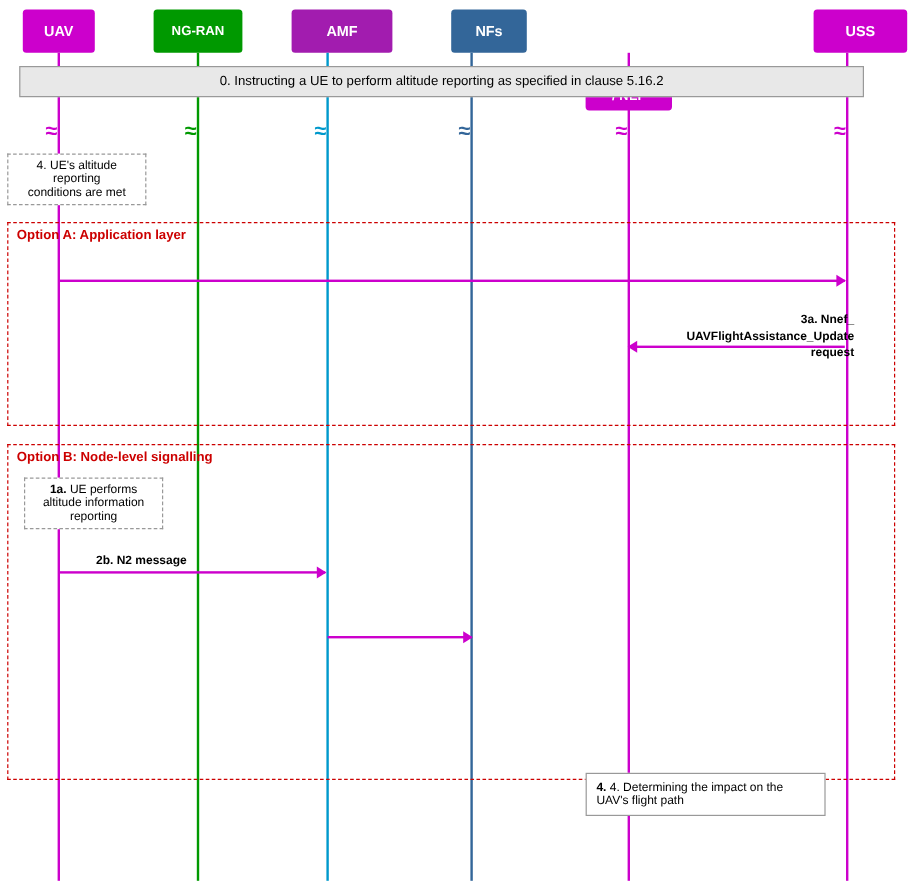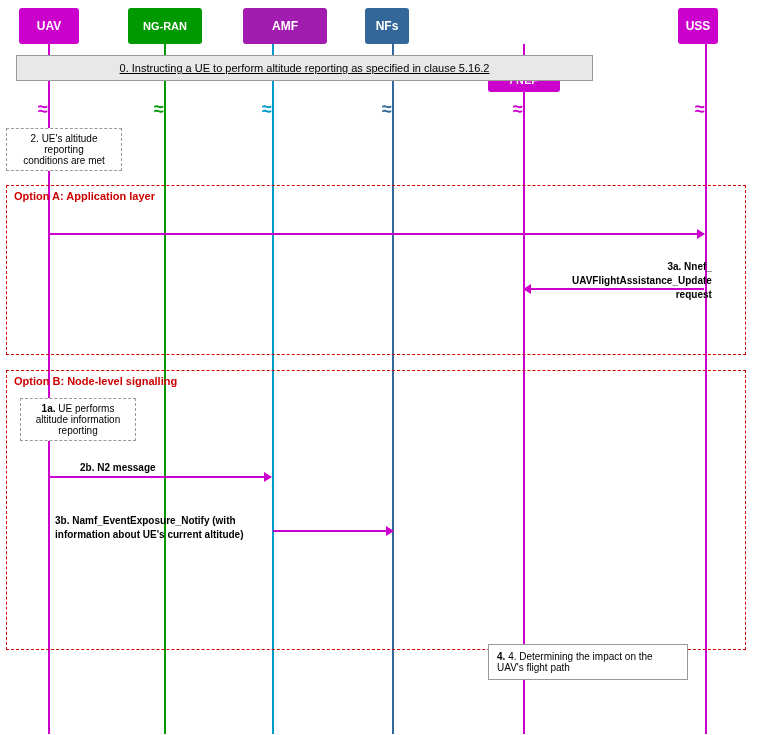--- a/index.html
+++ b/index.html
@@ -98,27 +98,27 @@
 
   <div class="actor-box" style="left:19px; width:60px; background:#cc00cc;">
     <span>UAV</span>
   </div>
   <div class="actor-box" style="left:128px; width:74px; background:#009900; font-size:11px;">
     <span>NG-RAN</span>
   </div>
   <div class="actor-box" style="left:243px; width:84px; background:#a21caf;">
     <span>AMF</span>
   </div>
-  <div class="actor-box" style="left:365px; width:44px; background:#336699;">
+  <div class="actor-box" style="left:376px; width:63px; background:#336699;">
     <span>NFs</span>
   </div>
   <div class="actor-box" style="left:488px; width:72px; background:#cc00cc; line-height:1.2; text-align:center; font-size:11px;margin-top:48px;">
     UAS NF<br>/ NEF
   </div>
-  <div class="actor-box" style="left:678px; width:40px; background:#cc00cc;">
+  <div class="actor-box" style="left:678px; width:78px; background:#cc00cc;">
     <span>USS</span>
   </div>
 
   <div class="lifeline" style="left:48px; background:#cc00cc; height:690px;"></div>
 
   <div class="lifeline" style="left:164px; background:#009900; height:690px;"></div>
 
   <div class="lifeline" style="left:272px; background:#0099cc; height:690px;"></div>
 
   <div class="lifeline" style="left:392px; background:#336699; height:690px;"></div>
@@ -127,26 +127,26 @@
 
   <div class="lifeline" style="left:705px; background:#cc00cc; height:690px;"></div>
 
   <div style="position:absolute; left:38px; top:99px; font-size:18px; color:#cc00cc; font-weight:bold;">≈</div>
   <div style="position:absolute; left:154px; top:99px; font-size:18px; color:#009900; font-weight:bold;">≈</div>
   <div style="position:absolute; left:262px; top:99px; font-size:18px; color:#0099cc; font-weight:bold;">≈</div>
   <div style="position:absolute; left:382px; top:99px; font-size:18px; color:#336699; font-weight:bold;">≈</div>
   <div style="position:absolute; left:513px; top:99px; font-size:18px; color:#cc00cc; font-weight:bold;">≈</div>
   <div style="position:absolute; left:695px; top:99px; font-size:18px; color:#cc00cc; font-weight:bold;">≈</div>
 
-  <div class="instruction-box" style="left:16px; top:55px; width:577px; right:16px;text-decoration:underline;">
+  <div class="instruction-box" style="left:16px; top:55px; width:704px; right:16px;">
     <span>0. Instructing a UE to perform altitude reporting as specified in clause 5.16.2</span>
   </div>
 
   <div class="note-box" style="left:6px; top:128px; width:116px;">
-    <span style="white-space:pre-line;">2. UE's altitude reporting
+    <span style="white-space:pre-line;">4. UE's altitude reporting
 conditions are met</span>
   </div>
 
   <div class="section-box" style="left:6px; top:185px; width:740px; height:170px;"></div>
   <div class="section-label" style="left:14px; top:190px;">
     <span>Option A: Application layer</span>
   </div>
 
   <div style="position:absolute; left:49px; top:233px; width:655px; height:2px; background:#cc00cc;">
     <div style="position:absolute; right:-1px; top:-4px; border-left:8px solid #cc00cc; border-top:5px solid transparent; border-bottom:5px solid transparent;"></div>
@@ -171,23 +171,19 @@
   <div style="position:absolute; left:49px; top:476px; width:222px; height:2px; background:#cc00cc;">
     <div style="position:absolute; right:-1px; top:-4px; border-left:8px solid #cc00cc; border-top:5px solid transparent; border-bottom:5px solid transparent;"></div>
   </div>
   <div class="step-label" style="left:80px; top:462px; color:#000;">
     <span>2b. N2 message</span>
   </div>
 
   <div style="position:absolute; left:273px; top:530px; width:120px; height:2px; background:#cc00cc;">
     <div style="position:absolute; right:-1px; top:-4px; border-left:8px solid #cc00cc; border-top:5px solid transparent; border-bottom:5px solid transparent;"></div>
   </div>
-  <div class="step-label" style="left:55px; top:514px; color:#000; line-height:1.4;">
-    <span style="white-space:pre-line;">3b. Namf_EventExposure_Notify (with
-information about UE's current altitude)</span>
-  </div>
 
   <div class="determine-box" style="left:488px; top:644px; width:200px;">
     <span style="font-weight:bold;">4.</span> <span>4. Determining the impact on the
 UAV's flight path</span>
   </div>
 
 </div>
 
 </body></html>

